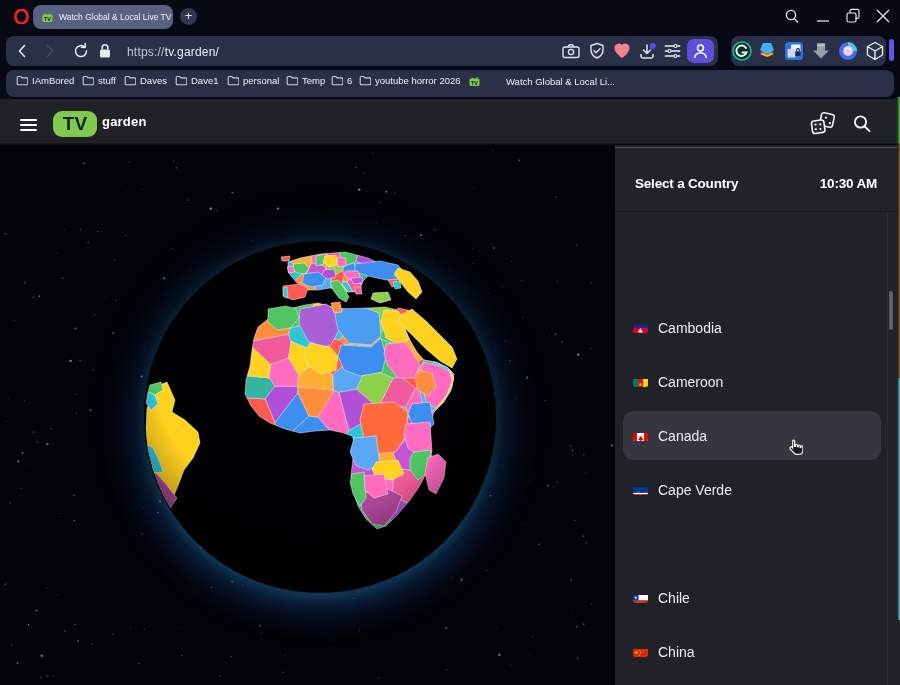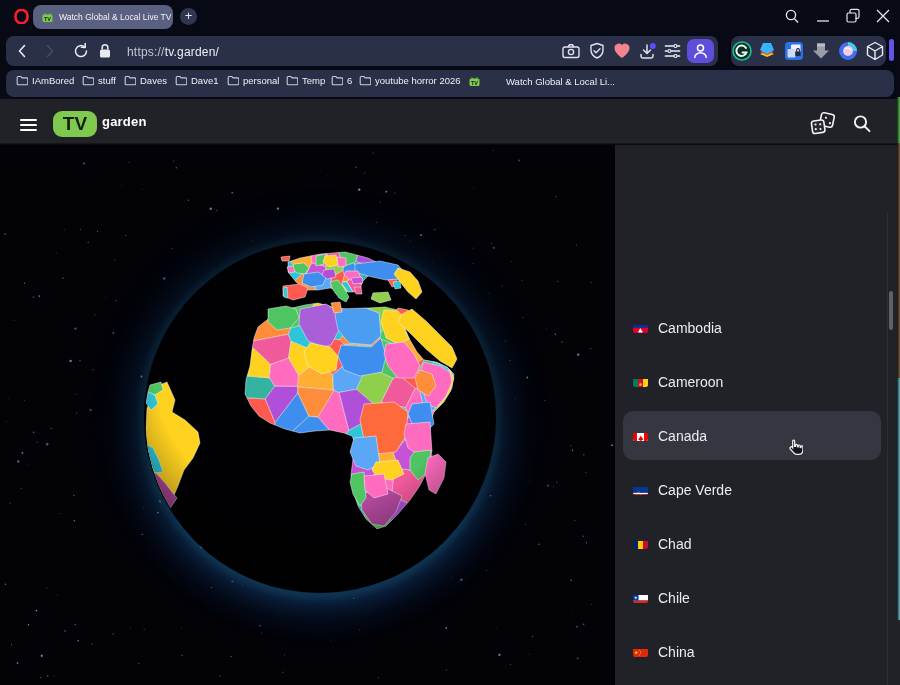--- a/index.html
+++ b/index.html
@@ -651,20 +651,24 @@
 <path d="M152.0 388.0 L167.0 382.0 L175.0 400.0 L172.0 412.0 L185.0 420.0 L198.0 432.0 L200.0 443.0 L193.0 458.0 L184.0 470.0 L178.0 486.0 L172.0 500.0 L168.0 510.0 L160.0 503.0 L154.0 488.0 L150.0 470.0 L147.0 450.0 L146.0 428.0 L147.0 408.0 L152.0 398.0 L152.0 388.0 Z" fill="#ffd21f" stroke="#ffffff" stroke-width="0.45" stroke-linejoin="round"></path>
 <path d="M150.0 385.0 L161.0 382.0 L163.0 390.0 L155.0 395.0 L148.0 392.0 L150.0 385.0 Z" fill="#4fc463" stroke="#ffffff" stroke-width="0.45" stroke-linejoin="round"></path>
 <path d="M148.0 392.0 L155.0 395.0 L158.0 404.0 L151.0 410.0 L146.0 403.0 L148.0 392.0 Z" fill="#2fc5d8" stroke="#ffffff" stroke-width="0.45" stroke-linejoin="round"></path>
 <path d="M146.0 444.0 L153.0 448.0 L159.0 460.0 L163.0 472.0 L155.0 473.0 L148.0 460.0 L146.0 444.0 Z" fill="#2fc5d8" stroke="#ffffff" stroke-width="0.45" stroke-linejoin="round"></path>
 <path d="M149.0 470.0 L157.0 474.0 L166.0 484.0 L172.0 492.0 L177.0 498.0 L169.0 510.0 L161.0 503.0 L154.0 490.0 L147.0 479.0 L149.0 470.0 Z" fill="#b0489b" stroke="#ffffff" stroke-width="0.45" stroke-linejoin="round"></path>
           <circle cx="320" cy="417" r="176" fill="url(#shade)"></circle>
         </g>
       </svg>
     </div>
     <div id="sidebar">
+      <div id="sbhead">
+          <div class="t1">Select a Country</div>
+          <div class="t2">10:30 AM</div>
+        </div>
       <div id="list">
         <div id="hilite"></div>
         <div class="row" style="top:88px;">
             <div class="flag"><svg width="15" height="11" viewBox="0 0 19 14" preserveAspectRatio="none">
                 <rect width="19" height="14" fill="#032ea1"></rect>
                 <rect y="3.5" width="19" height="7" fill="#e00025"></rect>
                 <path d="M7 9.5 h5 v-2 h-1 v-1.3 h-0.8 V5 h-0.6 V3.8 h-0.6 V5 h-0.6 v1.2 h-0.8 v1.3 h-1 Z" fill="#fff"></path>
               </svg></div>
             <div class="nm">Cambodia</div>
           </div>
@@ -689,28 +693,20 @@
         <div class="row" style="top:250px;">
             <div class="flag"><svg width="15" height="11" viewBox="0 0 19 14" preserveAspectRatio="none">
                 <rect width="19" height="14" fill="#003893"></rect>
                 <rect y="7.5" width="19" height="1.6" fill="#fff"></rect>
                 <rect y="9.1" width="19" height="1.6" fill="#cf2027"></rect>
                 <rect y="10.7" width="19" height="1.6" fill="#fff"></rect>
                 <circle cx="7" cy="9" r="2.6" fill="none" stroke="#f7d116" stroke-width="0.9" stroke-dasharray="1 1"></circle>
               </svg></div>
             <div class="nm">Cape Verde</div>
           </div>
-        <div class="row" style="top:304px;">
-            <div class="flag"><svg width="15" height="11" viewBox="0 0 19 14" preserveAspectRatio="none">
-                <rect width="6.33" height="14" fill="#002664"></rect>
-                <rect x="6.33" width="6.34" height="14" fill="#fecb00"></rect>
-                <rect x="12.67" width="6.33" height="14" fill="#c60c30"></rect>
-              </svg></div>
-            <div class="nm">Chad</div>
-          </div>
         <div class="row" style="top:358px;">
             <div class="flag"><svg width="15" height="11" viewBox="0 0 19 14" preserveAspectRatio="none">
                 <rect width="19" height="7" fill="#fff"></rect>
                 <rect y="7" width="19" height="7" fill="#d52b1e"></rect>
                 <rect width="7" height="7" fill="#0039a6"></rect>
                 <path d="M 3.5 1.2999999999999998 L 4.7936 5.2798 L 1.4078 2.8202 L 5.5922 2.8202 L 2.2064 5.2798 Z" fill="#fff"></path>
               </svg></div>
             <div class="nm">Chile</div>
           </div>
         <div class="row" style="top:412px;">

